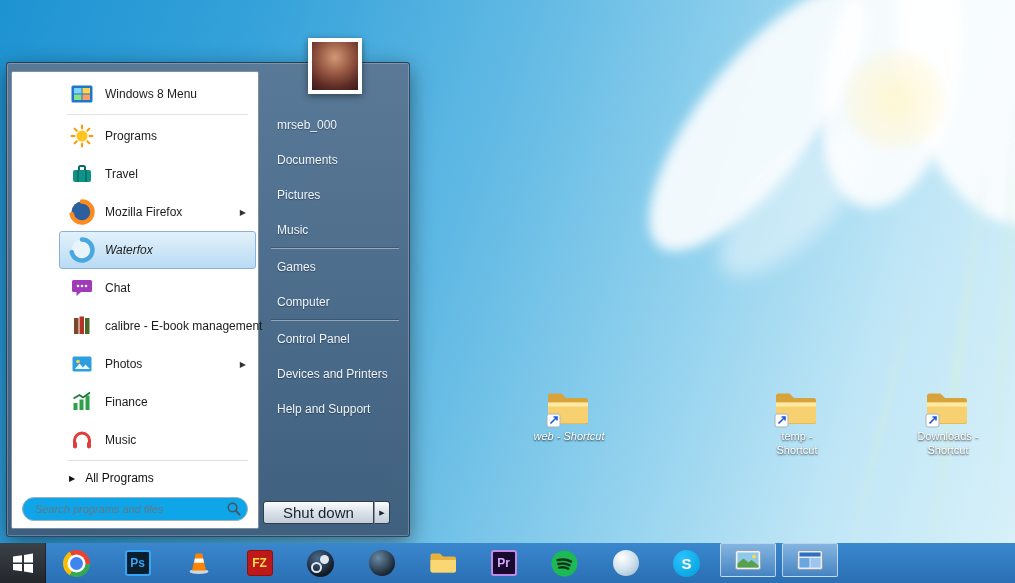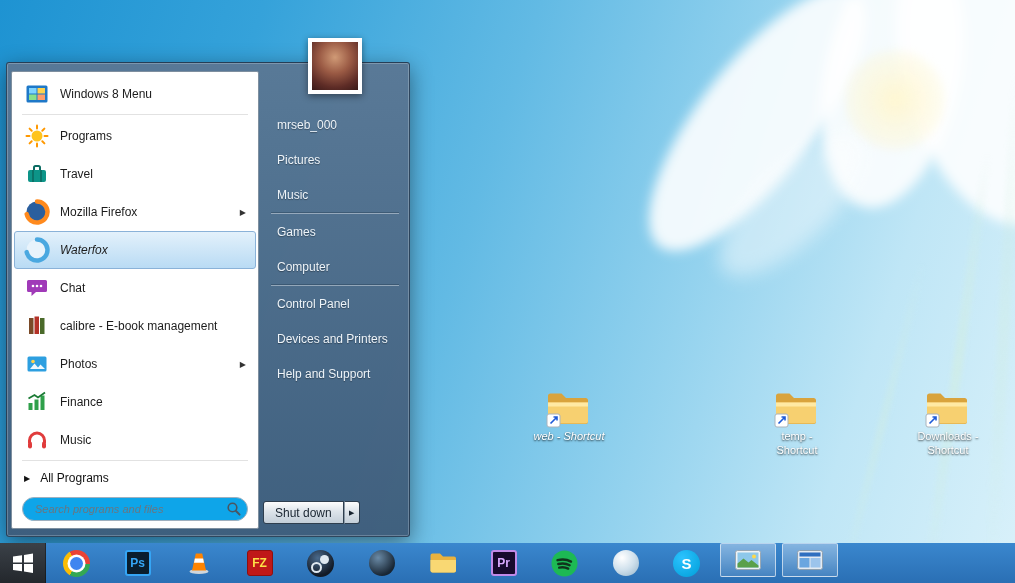--- a/index.html
+++ b/index.html
@@ -26,21 +26,21 @@
     text-shadow: 0 1px 2px rgba(0,0,0,0.8); cursor: default; }
   .desktop-icon svg { display: block; margin: 0 auto; }
   .desktop-icon .dlabel { margin-top: 2px; line-height: 1.25; }
 
   
   .start-menu { position: absolute; left: 6px; top: 62px; width: 404px; height: 475px;
     background: linear-gradient(rgba(90,119,148,0.96), rgba(62,92,122,0.96));
     border: 1px solid rgba(28,48,68,0.7); border-radius: 3px;
     box-shadow: 0 6px 22px rgba(0,0,0,0.45), inset 0 0 0 1px rgba(255,255,255,0.22); z-index: 20; }
   .menu-left { position: absolute; left: 4px; top: 8px; width: 248px; height: 458px;
-    background: #fff; border: 1px solid #7e8f9f; border-radius: 2px; padding-top: 3px; }
+    background: #fff; border: 1px solid #7e8f9f; border-radius: 2px; padding-top: 3px; padding-left: 45px; }
   .mi { display: flex; align-items: center; height: 38px; padding: 0 8px; font-size: 12px; color: #1c1c1c;
     position: relative; margin: 0 2px; border: 1px solid transparent; }
   .mi.highlighted { background: linear-gradient(#e3f1fb, #b9dbf4); border-color: #8ab2d8; border-radius: 3px; font-style: italic; }
   .mi-icon { width: 28px; height: 28px; margin-right: 9px; flex: none; display: flex; align-items: center; justify-content: center; }
   .mi-label { white-space: nowrap; }
   .submenu-arrow { position: absolute; right: 9px; font-size: 8px; color: #333; }
   .menu-sep { height: 1px; background: #e2e2e2; margin: 1px 10px 2px; }
   .all-programs { display: flex; align-items: center; height: 30px; padding: 0 12px; font-size: 12px; color: #111; }
   .ap-arrow { font-size: 8px; margin-right: 10px; color: #111; }
   .search-row { position: absolute; left: 10px; right: 10px; bottom: 7px; height: 24px; }
@@ -48,23 +48,23 @@
     padding: 0 30px 0 12px; font-size: 11px; color: #333; background: #0ea5e9; outline: none; font-family: inherit; }
   .search-input::placeholder { font-style: italic; color: #6a7680; }
   .search-glass { position: absolute; right: 6px; top: 4px; width: 16px; height: 16px; cursor: pointer; }
 
   .menu-right { position: absolute; left: 256px; top: 44px; width: 144px; color: #eef4f9; }
   .right-item { height: 35px; display: flex; align-items: center; padding-left: 14px; font-size: 12px;
     text-shadow: 0 1px 1px rgba(0,0,0,0.35); cursor: default; }
   .right-sep { height: 1px; margin: 1px 8px 0; background: rgba(255,255,255,0.4); box-shadow: 0 -1px 0 rgba(20,40,60,0.3); }
 
   .shutdown { position: absolute; left: 256px; top: 438px; display: flex; height: 23px; }
-  .shutdown-main { padding: 0 11px; display: flex; align-items: center;
+  .shutdown-main { padding: 0 19px; display: flex; align-items: center;
     background: linear-gradient(#fdfdfd, #dde4ea 45%, #c3ced8); border: 1px solid #2e3e4e;
-    border-radius: 3px 0 0 3px; font-size: 12px; color: #17232f; cursor: pointer; }
+    border-radius: 3px 0 0 3px; font-size: 15px; color: #17232f; cursor: pointer; }
   .shutdown-arrow { width: 16px; display: flex; align-items: center; justify-content: center;
     background: linear-gradient(#fdfdfd, #dde4ea 45%, #c3ced8); border: 1px solid #2e3e4e; border-left: 1px solid #8b99a6;
     border-radius: 0 3px 3px 0; font-size: 7px; color: #17232f; cursor: pointer; }
 
   .avatar-frame { position: absolute; left: 308px; top: 38px; width: 54px; height: 56px;
     background: #fff; padding: 4px; box-shadow: 0 2px 7px rgba(0,0,0,0.45); z-index: 21; }
   .avatar-img { width: 100%; height: 100%;
     background: radial-gradient(circle at 50% 32%, #d09a76 0%, #9a5a44 40%, #5e2c26 75%, #3a1a18 100%); }
 
   
@@ -282,20 +282,21 @@
           <svg width="16" height="16">
               <circle cx="6.5" cy="6.5" r="4.3" fill="none" stroke="#4a5560" stroke-width="1.6"></circle>
               <line x1="10" y1="10" x2="13.6" y2="13.6" stroke="#4a5560" stroke-width="2" stroke-linecap="round"></line>
             </svg>
         </span>
       </div>
     </div>
 
     <div class="menu-right">
       <div class="right-item">mrseb_000</div>
+      <div class="right-item">Documents</div>
       <div class="right-item">Pictures</div>
       <div class="right-item">Music</div>
       <div class="right-sep"></div>
       <div class="right-item">Games</div>
       <div class="right-item">Computer</div>
       <div class="right-sep"></div>
       <div class="right-item">Control Panel</div>
       <div class="right-item">Devices and Printers</div>
       <div class="right-item">Help and Support</div>
     </div>

